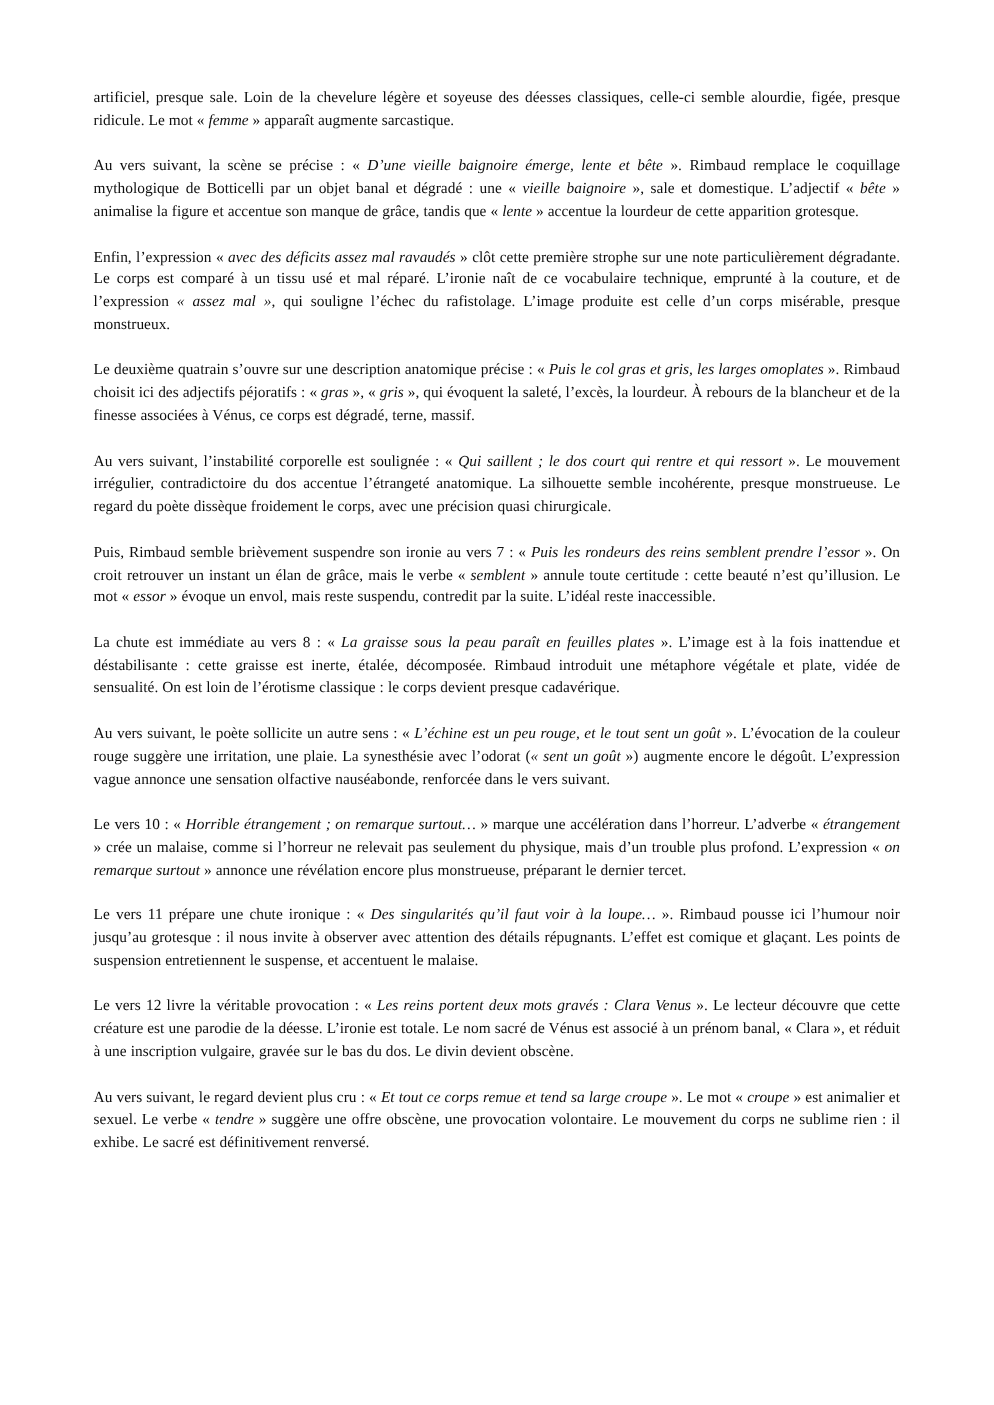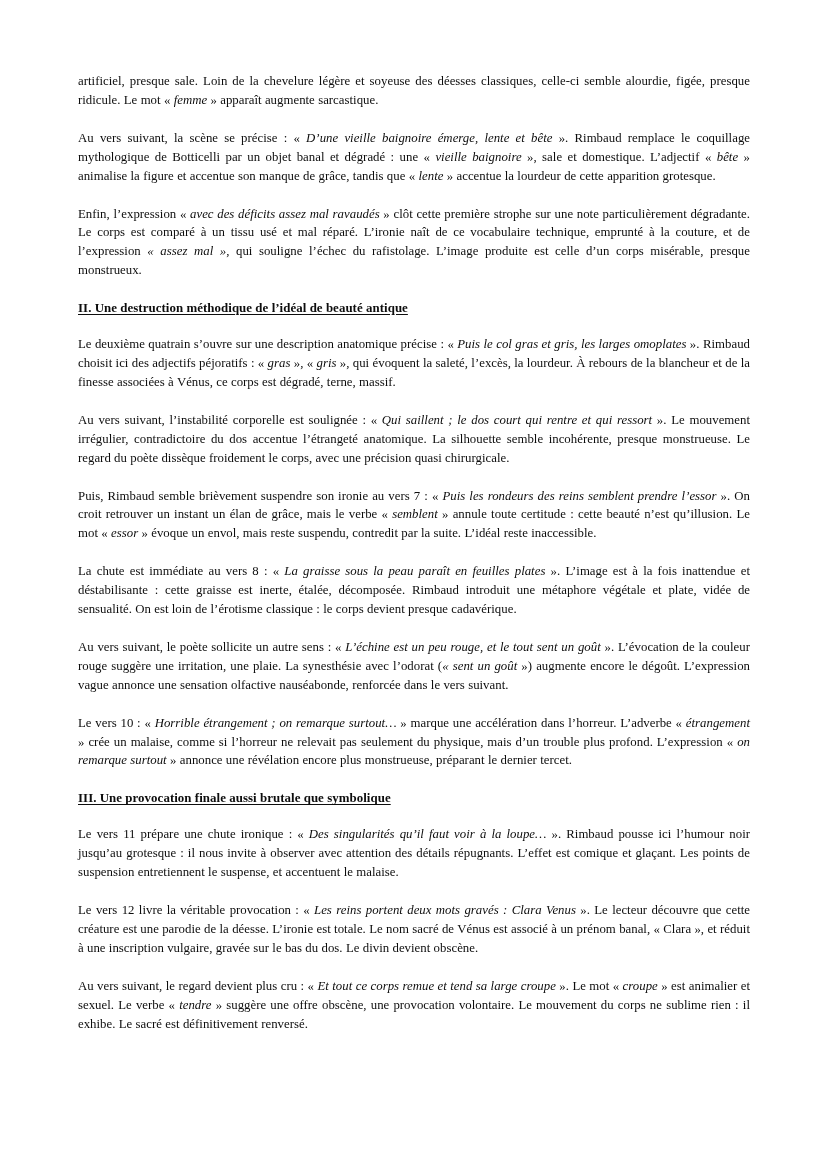--- a/index.html
+++ b/index.html
@@ -63,25 +63,23 @@
   [data-bind]:empty::after { content: ""; }
 </style>
 </head>
 <body>
 
 <div class="page">
   <div class="doc-body">
       <p class="para"><span data-bind="content.blocks.0.runs.0.text">artificiel, presque sale. Loin de la chevelure légère et soyeuse des déesses classiques, celle-ci semble alourdie, figée, presque ridicule. Le mot « </span><span class="it" data-bind="content.blocks.0.runs.1.text">femme</span><span data-bind="content.blocks.0.runs.2.text"> » apparaît augmente sarcastique.</span></p>
       <p class="para"><span data-bind="content.blocks.1.runs.0.text">Au vers suivant, la scène se précise : « </span><span class="it" data-bind="content.blocks.1.runs.1.text">D’une vieille baignoire émerge, lente et bête</span><span data-bind="content.blocks.1.runs.2.text"> ». Rimbaud remplace le coquillage mythologique de Botticelli par un objet banal et dégradé : une « </span><span class="it" data-bind="content.blocks.1.runs.3.text">vieille baignoire</span><span data-bind="content.blocks.1.runs.4.text"> », sale et domestique. L’adjectif « </span><span class="it" data-bind="content.blocks.1.runs.5.text">bête</span><span data-bind="content.blocks.1.runs.6.text"> » animalise la figure et accentue son manque de grâce, tandis que « </span><span class="it" data-bind="content.blocks.1.runs.7.text">lente</span><span data-bind="content.blocks.1.runs.8.text"> » accentue la lourdeur de cette apparition grotesque.</span></p>
       <p class="para"><span data-bind="content.blocks.2.runs.0.text">Enfin, l’expression « </span><span class="it" data-bind="content.blocks.2.runs.1.text">avec des déficits assez mal ravaudés</span><span data-bind="content.blocks.2.runs.2.text"> » clôt cette première strophe sur une note particulièrement dégradante. Le corps est comparé à un tissu usé et mal réparé. L’ironie naît de ce vocabulaire technique, emprunté à la couture, et de l’expression </span><span class="it" data-bind="content.blocks.2.runs.3.text">« assez mal »</span><span data-bind="content.blocks.2.runs.4.text">, qui souligne l’échec du rafistolage. L’image produite est celle d’un corps misérable, presque monstrueux.</span></p>
-      <h2 class="section-heading first-heading" data-bind="content.blocks.3.text">II. Une destruction méthodique de l’idéal de beauté antique</h2>
       <p class="para"><span data-bind="content.blocks.4.runs.0.text">Le deuxième quatrain s’ouvre sur une description anatomique précise : « </span><span class="it" data-bind="content.blocks.4.runs.1.text">Puis le col gras et gris, les larges omoplates</span><span data-bind="content.blocks.4.runs.2.text"> ». Rimbaud choisit ici des adjectifs péjoratifs : « </span><span class="it" data-bind="content.blocks.4.runs.3.text">gras</span><span data-bind="content.blocks.4.runs.4.text"> », « </span><span class="it" data-bind="content.blocks.4.runs.5.text">gris</span><span data-bind="content.blocks.4.runs.6.text"> », qui évoquent la saleté, l’excès, la lourdeur. À rebours de la blancheur et de la finesse associées à Vénus, ce corps est dégradé, terne, massif.</span></p>
       <p class="para"><span data-bind="content.blocks.5.runs.0.text">Au vers suivant, l’instabilité corporelle est soulignée : « </span><span class="it" data-bind="content.blocks.5.runs.1.text">Qui saillent ; le dos court qui rentre et qui ressort</span><span data-bind="content.blocks.5.runs.2.text"> ». Le mouvement irrégulier, contradictoire du dos accentue l’étrangeté anatomique. La silhouette semble incohérente, presque monstrueuse. Le regard du poète dissèque froidement le corps, avec une précision quasi chirurgicale.</span></p>
       <p class="para"><span data-bind="content.blocks.6.runs.0.text">Puis, Rimbaud semble brièvement suspendre son ironie au vers 7 : « </span><span class="it" data-bind="content.blocks.6.runs.1.text">Puis les rondeurs des reins semblent prendre l’essor</span><span data-bind="content.blocks.6.runs.2.text"> ». On croit retrouver un instant un élan de grâce, mais le verbe « </span><span class="it" data-bind="content.blocks.6.runs.3.text">semblent</span><span data-bind="content.blocks.6.runs.4.text"> » annule toute certitude : cette beauté n’est qu’illusion. Le mot « </span><span class="it" data-bind="content.blocks.6.runs.5.text">essor</span><span data-bind="content.blocks.6.runs.6.text"> » évoque un envol, mais reste suspendu, contredit par la suite. L’idéal reste inaccessible.</span></p>
       <p class="para"><span data-bind="content.blocks.7.runs.0.text">La chute est immédiate au vers 8 : « </span><span class="it" data-bind="content.blocks.7.runs.1.text">La graisse sous la peau paraît en feuilles plates</span><span data-bind="content.blocks.7.runs.2.text"> ». L’image est à la fois inattendue et déstabilisante : cette graisse est inerte, étalée, décomposée. Rimbaud introduit une métaphore végétale et plate, vidée de sensualité. On est loin de l’érotisme classique : le corps devient presque cadavérique.</span></p>
       <p class="para"><span data-bind="content.blocks.8.runs.0.text">Au vers suivant, le poète sollicite un autre sens : « </span><span class="it" data-bind="content.blocks.8.runs.1.text">L’échine est un peu rouge, et le tout sent un goût</span><span data-bind="content.blocks.8.runs.2.text"> ». L’évocation de la couleur rouge suggère une irritation, une plaie. La synesthésie avec l’odorat (</span><span class="it" data-bind="content.blocks.8.runs.3.text">« sent un goût</span><span data-bind="content.blocks.8.runs.4.text"> ») augmente encore le dégoût. L’expression vague annonce une sensation olfactive nauséabonde, renforcée dans le vers suivant.</span></p>
       <p class="para"><span data-bind="content.blocks.9.runs.0.text">Le vers 10 : « </span><span class="it" data-bind="content.blocks.9.runs.1.text">Horrible étrangement ; on remarque surtout…</span><span data-bind="content.blocks.9.runs.2.text"> » marque une accélération dans l’horreur. L’adverbe « </span><span class="it" data-bind="content.blocks.9.runs.3.text">étrangement</span><span data-bind="content.blocks.9.runs.4.text"> » crée un malaise, comme si l’horreur ne relevait pas seulement du physique, mais d’un trouble plus profond. L’expression « </span><span class="it" data-bind="content.blocks.9.runs.5.text">on remarque surtout</span><span data-bind="content.blocks.9.runs.6.text"> » annonce une révélation encore plus monstrueuse, préparant le dernier tercet.</span></p>
-      <h2 class="section-heading" data-bind="content.blocks.10.text">III. Une provocation finale aussi brutale que symbolique</h2>
       <p class="para"><span data-bind="content.blocks.11.runs.0.text">Le vers 11 prépare une chute ironique : « </span><span class="it" data-bind="content.blocks.11.runs.1.text">Des singularités qu’il faut voir à la loupe…</span><span data-bind="content.blocks.11.runs.2.text"> ». Rimbaud pousse ici l’humour noir jusqu’au grotesque : il nous invite à observer avec attention des détails répugnants. L’effet est comique et glaçant. Les points de suspension entretiennent le suspense, et accentuent le malaise.</span></p>
       <p class="para"><span data-bind="content.blocks.12.runs.0.text">Le vers 12 livre la véritable provocation : « </span><span class="it" data-bind="content.blocks.12.runs.1.text">Les reins portent deux mots gravés : Clara Venus</span><span data-bind="content.blocks.12.runs.2.text"> ». Le lecteur découvre que cette créature est une parodie de la déesse. L’ironie est totale. Le nom sacré de Vénus est associé à un prénom banal, « Clara », et réduit à une inscription vulgaire, gravée sur le bas du dos. Le divin devient obscène.</span></p>
       <p class="para"><span data-bind="content.blocks.13.runs.0.text">Au vers suivant, le regard devient plus cru : « </span><span class="it" data-bind="content.blocks.13.runs.1.text">Et tout ce corps remue et tend sa large croupe</span><span data-bind="content.blocks.13.runs.2.text"> ». Le mot « </span><span class="it" data-bind="content.blocks.13.runs.3.text">croupe</span><span data-bind="content.blocks.13.runs.4.text"> » est animalier et sexuel. Le verbe « </span><span class="it" data-bind="content.blocks.13.runs.5.text">tendre</span><span data-bind="content.blocks.13.runs.6.text"> » suggère une offre obscène, une provocation volontaire. Le mouvement du corps ne sublime rien : il exhibe. Le sacré est définitivement renversé.</span></p>
     </div>
 </div>
 
 </body></html>

